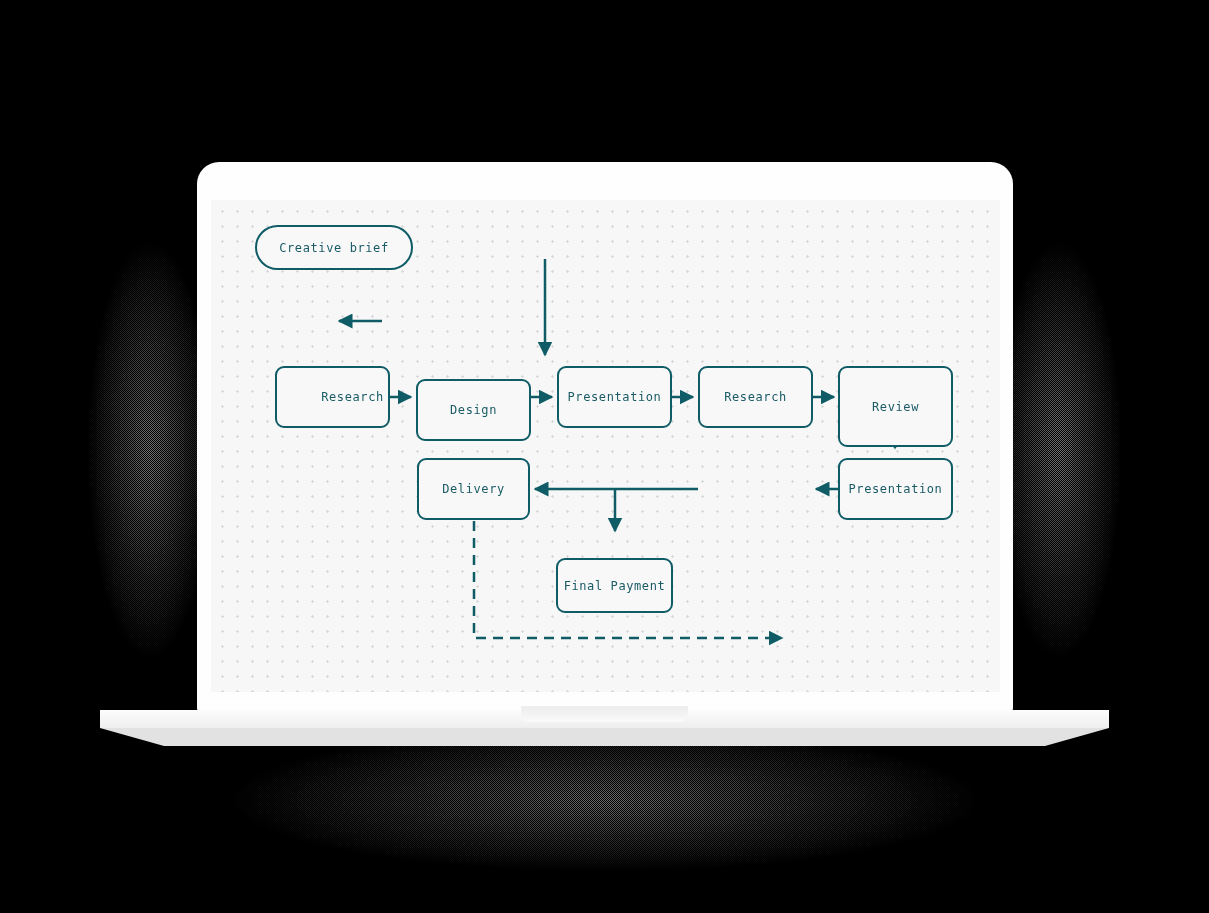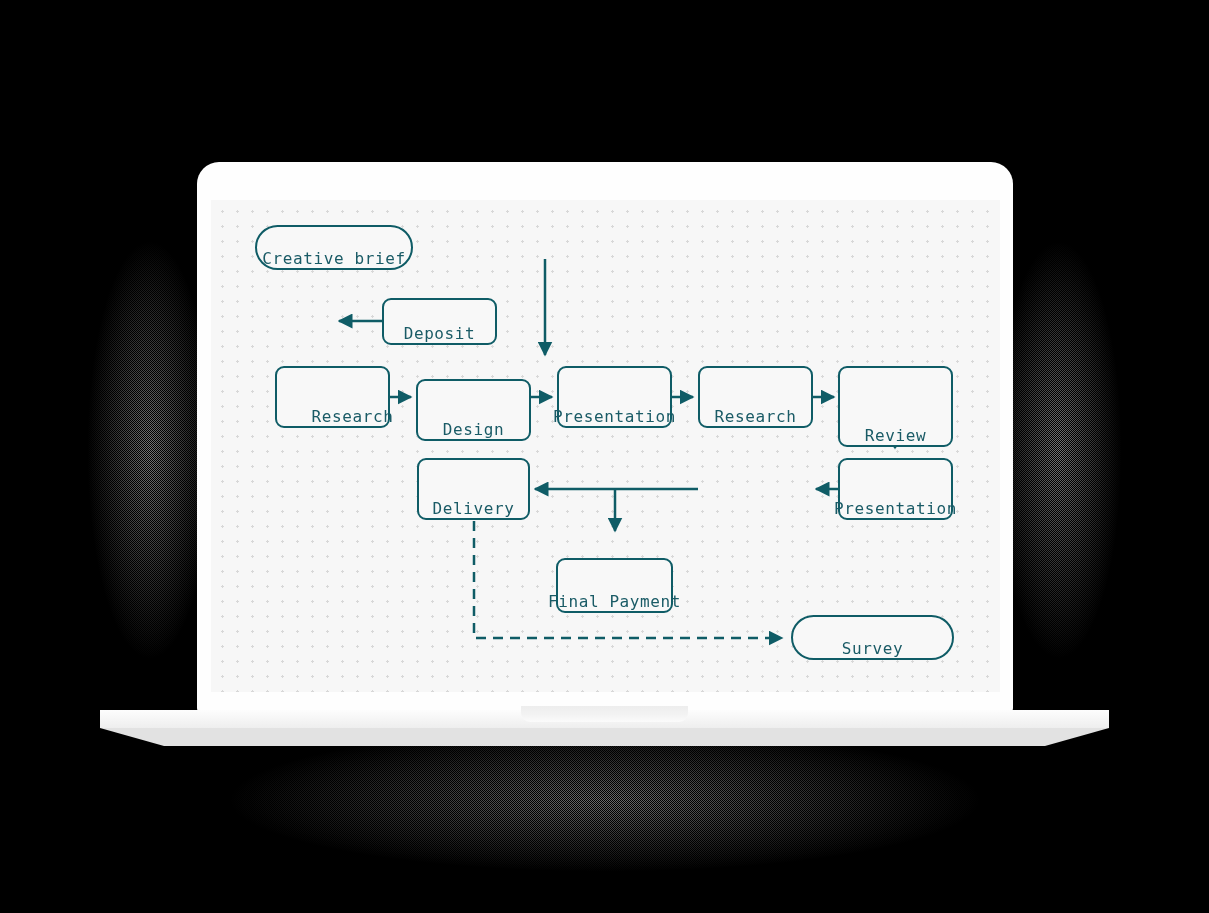--- a/index.html
+++ b/index.html
@@ -82,24 +82,24 @@
     border-radius:0 0 9px 9px;
   }
 
   
   #diagram { position:absolute; left:0; top:0; width:789px; height:492px; }
 
   .node {
     position:absolute;
     border:2.5px solid #0f5c66;
     background:#f8f8f8;
-    display:flex; align-items:flex-end; justify-content:center;
+    display:flex; align-items:center; justify-content:center;
     color:#1a5b66;
     font-family:"DejaVu Sans Mono", monospace;
-    font-size:16px;
+    font-size:12px;
     letter-spacing:.6px;
     white-space:nowrap;
   }
   .node.rect { border-radius:9px; }
   .node.pill { border-radius:999px; }
 </style>
 </head>
 <body>
 
 <div id="stage">
@@ -130,23 +130,20 @@
           <path d="M627,289 L605,289"></path>
           <path d="M487,289 L324,289"></path>
           <path d="M404,290 L404,331"></path>
           <path d="M263,321 L263,438 L571,438" stroke-dasharray="10 7"></path>
         </g>
       </svg>
 
       <div class="node pill" style="left:44px;  top:25px;  width:158px; height:45px;">
         <span>Creative brief</span>
       </div>
-      <div class="node rect" style="left:171px; top:98px;  width:115px; height:47px;">
-        <span>Deposit</span>
-      </div>
       <div class="node rect" style="left:64px;  top:166px; width:115px; height:62px;padding-left:40px;">
         <span>Research</span>
       </div>
       <div class="node rect" style="left:205px; top:179px; width:115px; height:62px;">
         <span>Design</span>
       </div>
       <div class="node rect" style="left:346px; top:166px; width:115px; height:62px;">
         <span>Presentation</span>
       </div>
       <div class="node rect" style="left:487px; top:166px; width:115px; height:62px;">
@@ -157,23 +154,20 @@
       </div>
       <div class="node rect" style="left:627px; top:258px; width:115px; height:62px;">
         <span>Presentation</span>
       </div>
       <div class="node rect" style="left:206px; top:258px; width:113px; height:62px;">
         <span>Delivery</span>
       </div>
       <div class="node rect" style="left:345px; top:341px; width:117px; height:55px;margin-top:17px;">
         <span>Final Payment</span>
       </div>
-      <div class="node pill" style="left:580px; top:415px; width:163px; height:45px;">
-        <span>Survey</span>
-      </div>
     </div>
 
     <div id="base">
       <div class="slab"></div>
       <svg class="wedge" viewBox="0 0 1009 18" preserveAspectRatio="none">
         <polygon points="0,0 1009,0 945,18 64,18" fill="#e2e2e2"></polygon>
       </svg>
       <div class="notch"></div>
     </div>
 

